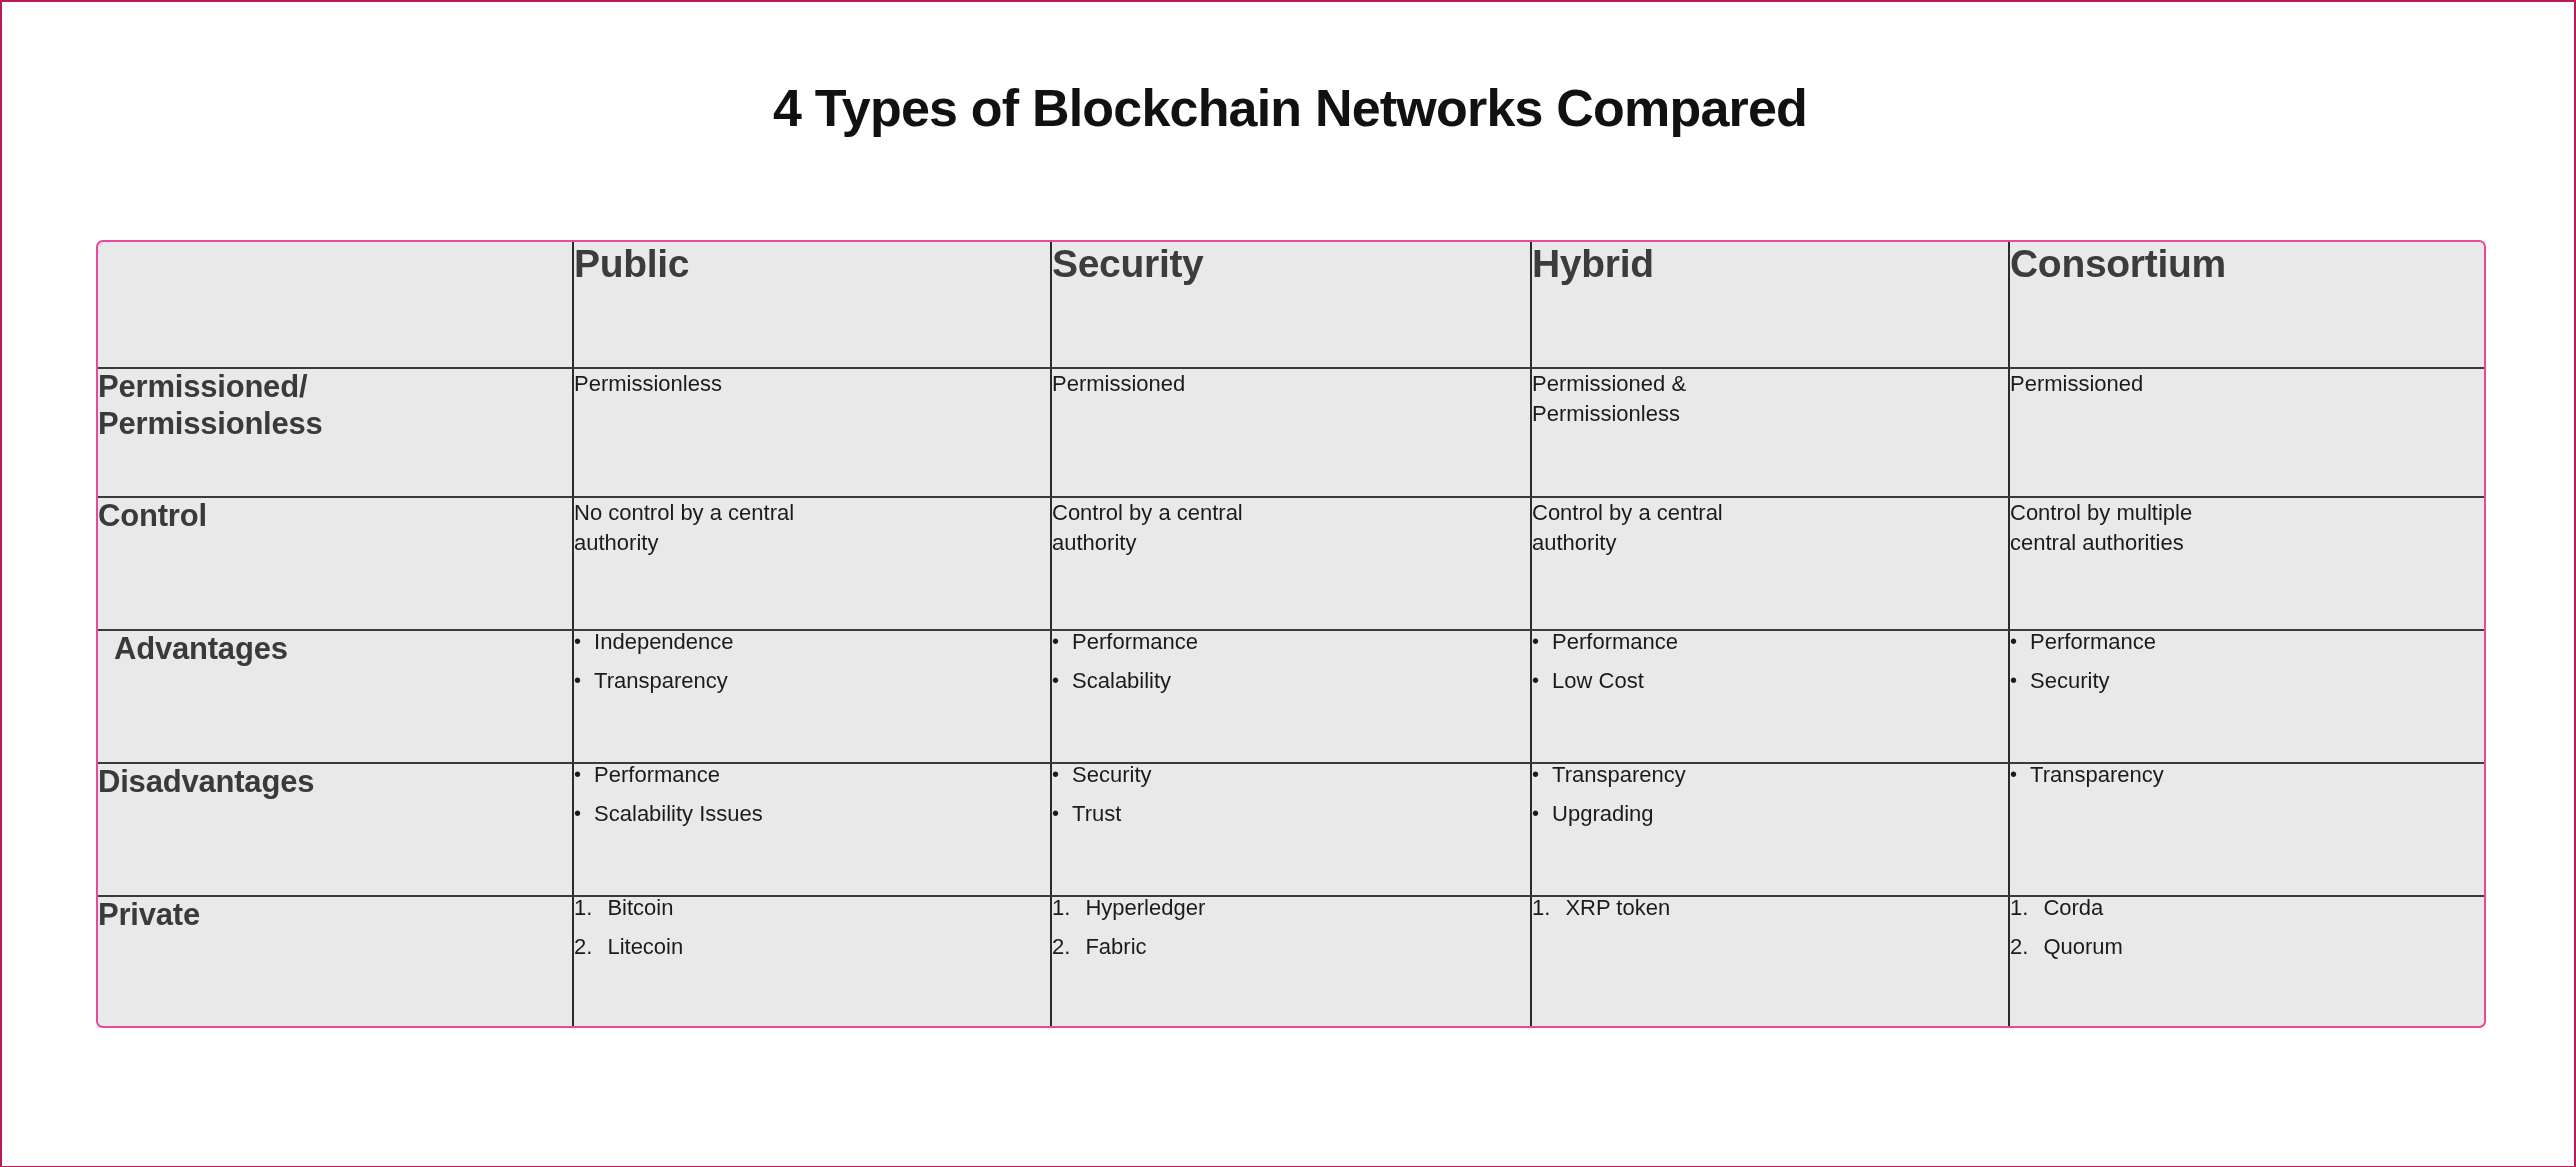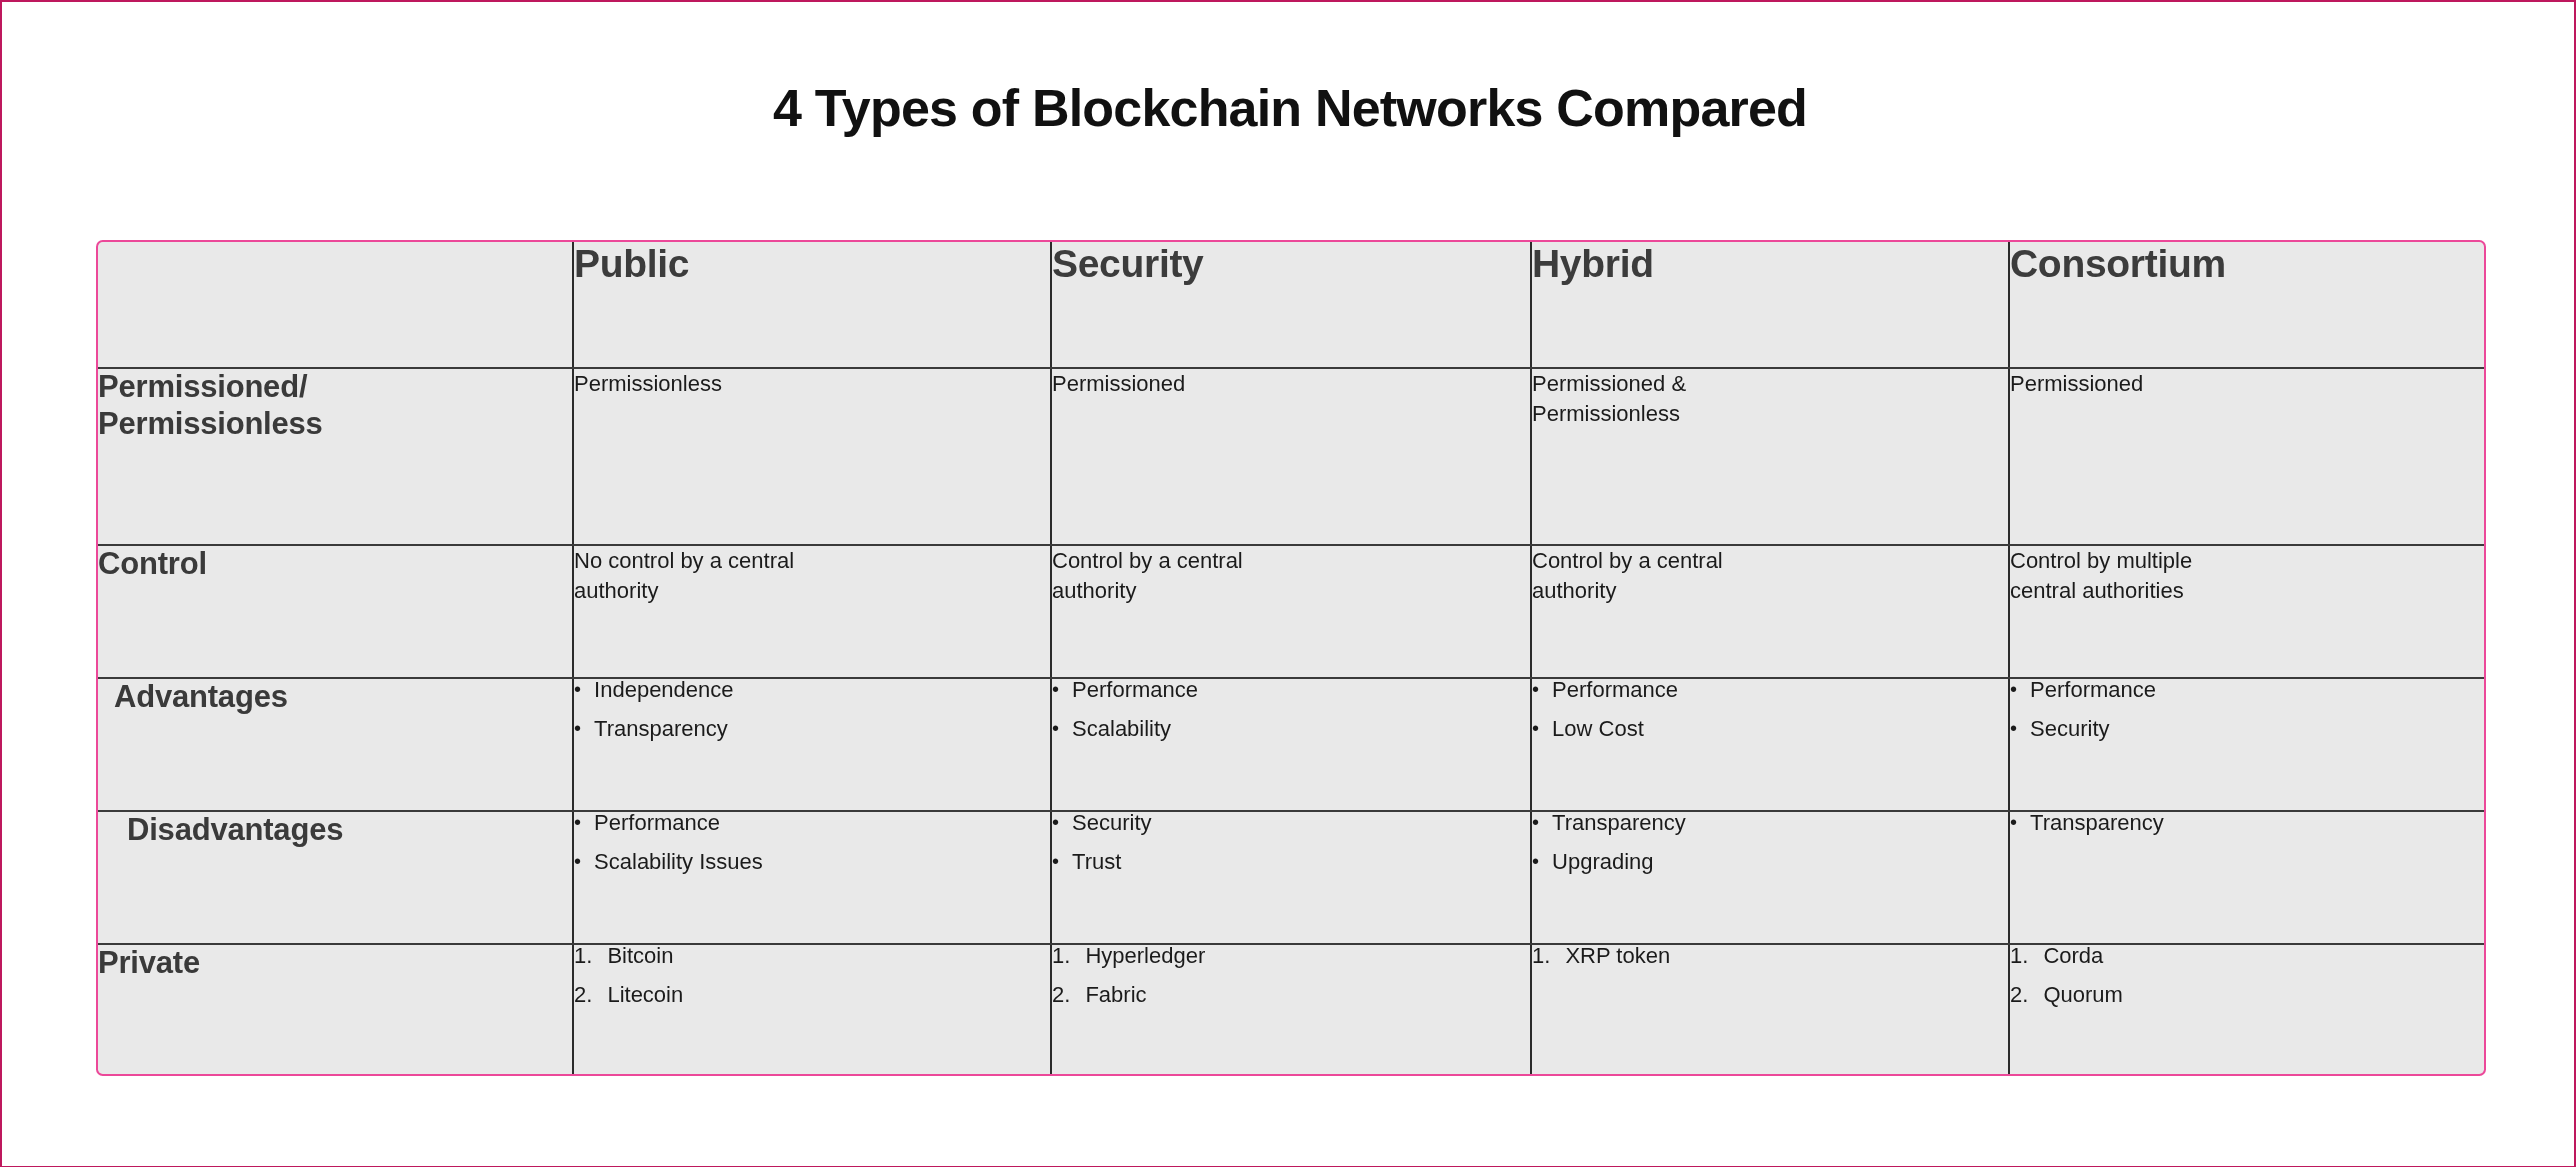--- a/index.html
+++ b/index.html
@@ -66,21 +66,21 @@
   }
   
   col.c-label { width: 476px; }
   col.c-public { width: 478px; }
   col.c-private { width: 480px; }
   col.c-hybrid { width: 478px; }
   col.c-consortium { width: 476px; }
 
   
   tr.r-head  td { height: 127px; }
-  tr.r-0 td { height: 177px; }
+  tr.r-0 td { height: 129px; }
   tr.r-1 td { height: 133px; }
   tr.r-2 td { height: 133px; }
   tr.r-3 td { height: 133px; }
   tr.r-4 td { height: 131px; }
 
   
   .col-head {
     font-size: 39px;
     font-weight: 700;
     color: #3c3c3c;
@@ -245,21 +245,21 @@
                 <span>Performance</span>
               </li>
               <li>
                 <span class="bullet-mark">•</span>
                 <span>Security</span>
               </li>
             </ul>
           </td>
         </tr>
         <tr class="r-3">
-          <td class="row-label" style="white-space: pre-line; padding-left: 29px;">Disadvantages</td>
+          <td class="row-label" style="white-space: pre-line;">Disadvantages</td>
           <td class="cell list-cell">
             <ul class="bullets">
               <li>
                 <span class="bullet-mark">•</span>
                 <span>Performance</span>
               </li>
               <li>
                 <span class="bullet-mark">•</span>
                 <span>Scalability Issues</span>
               </li>

